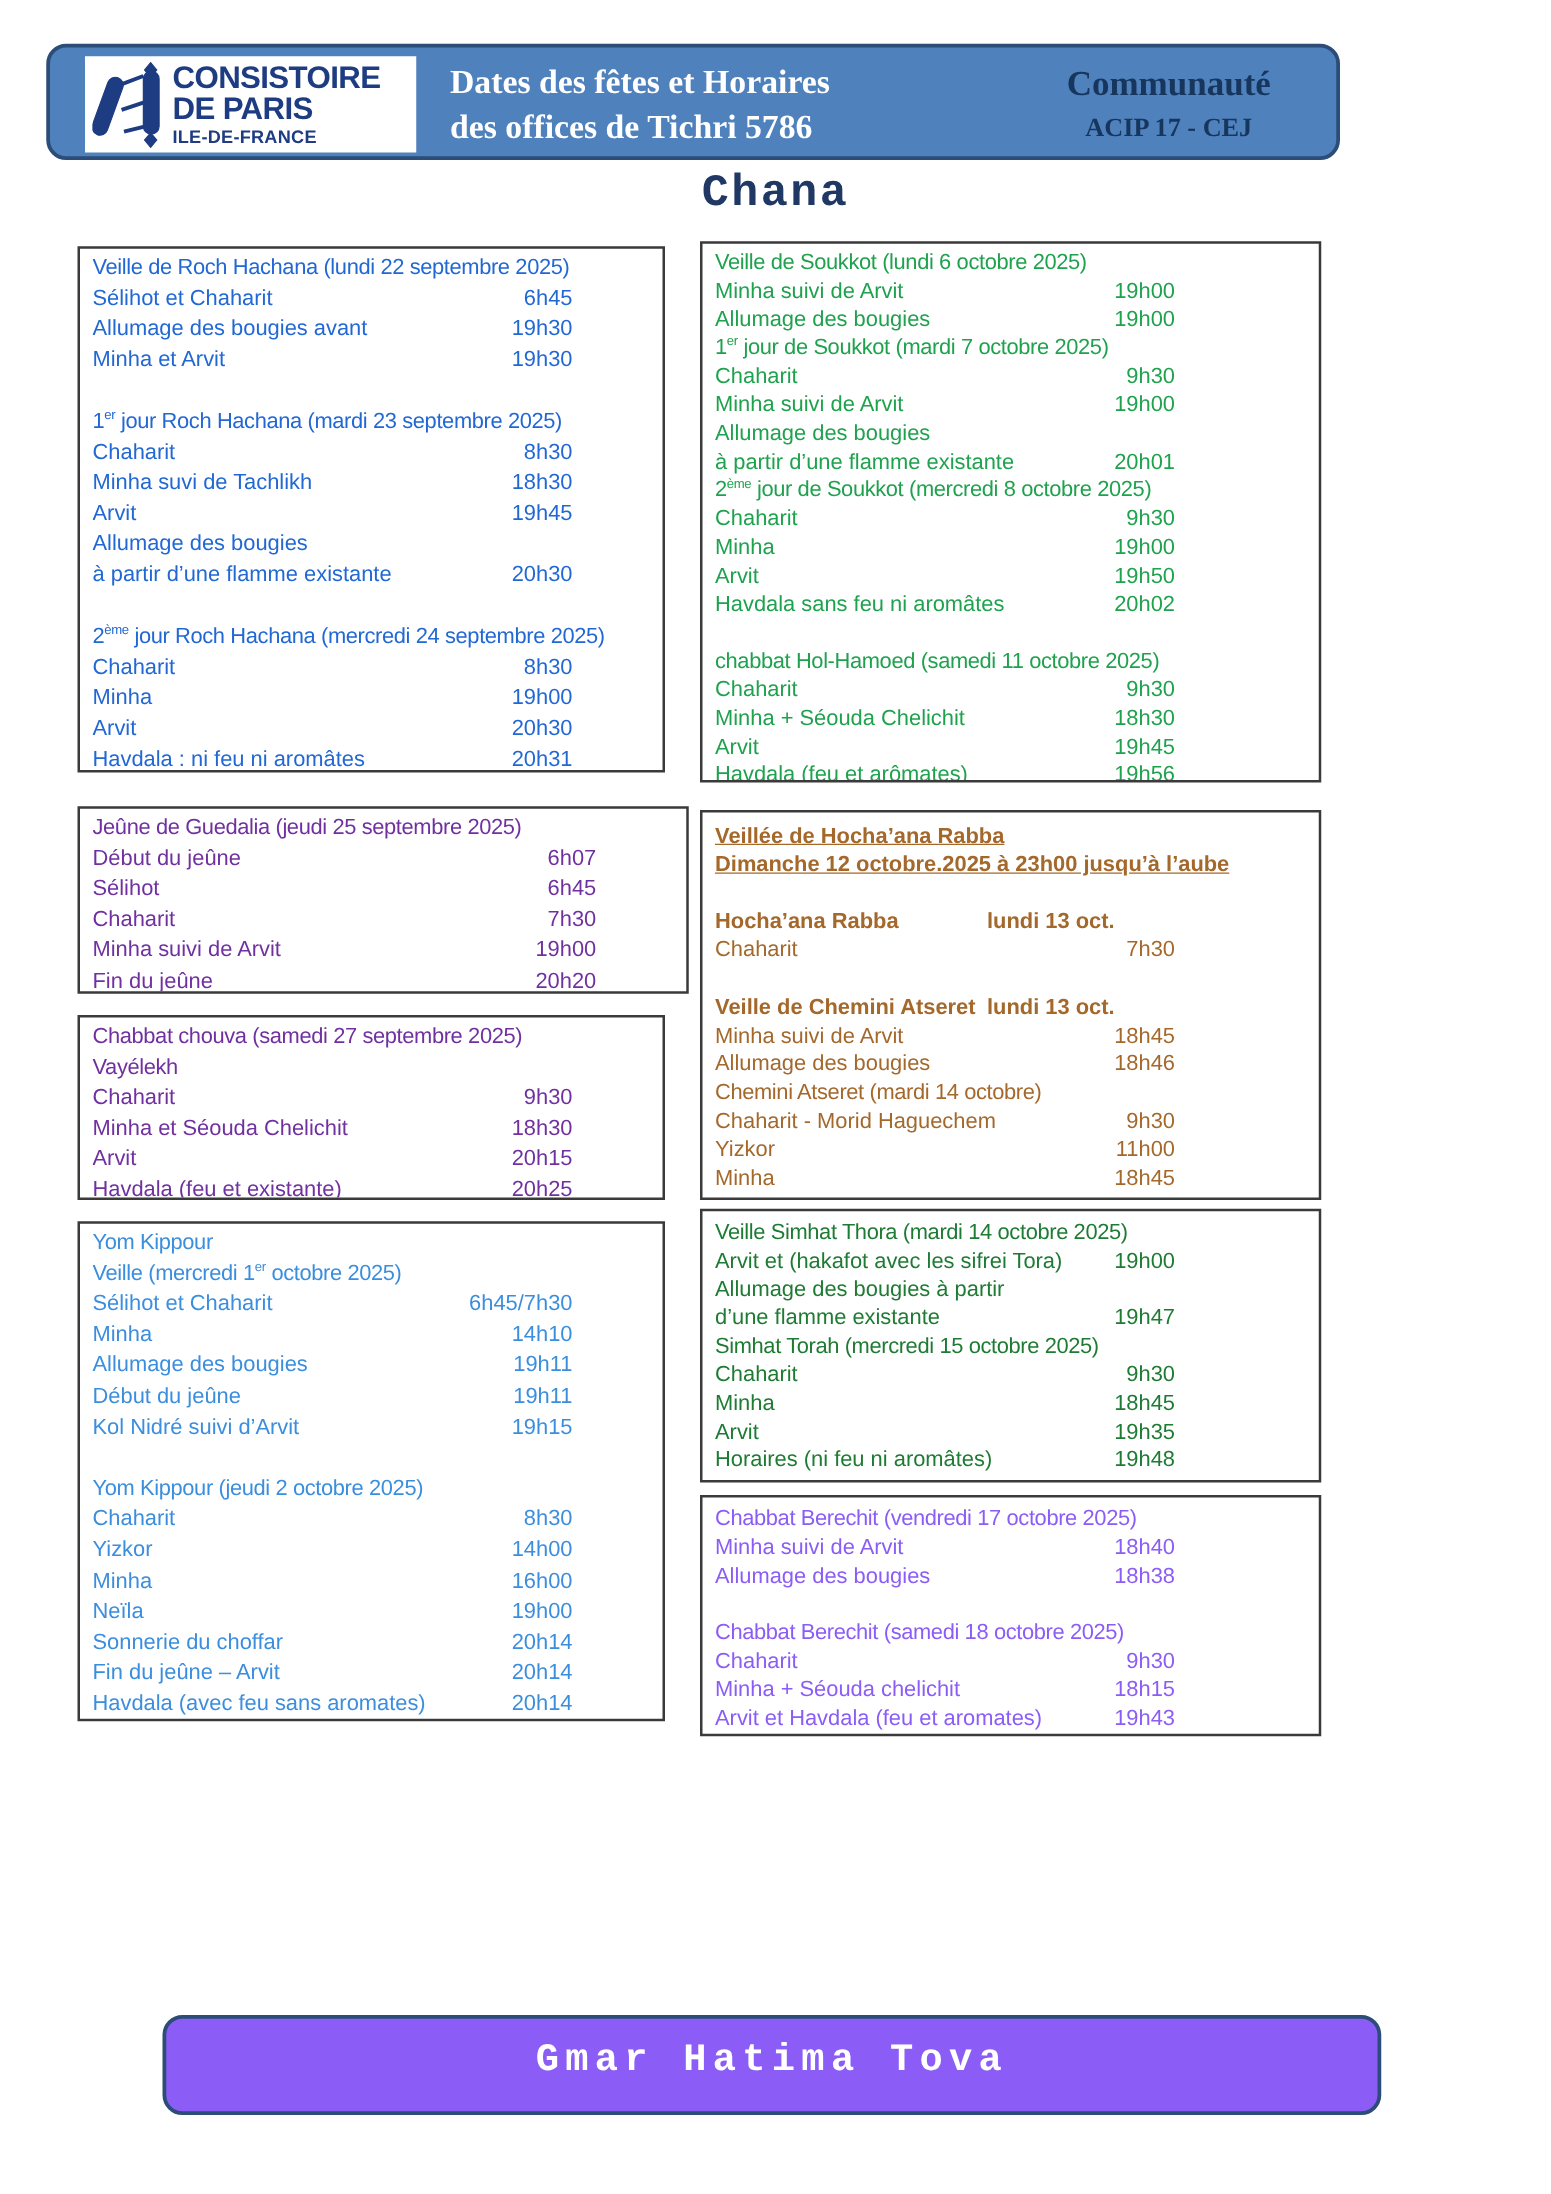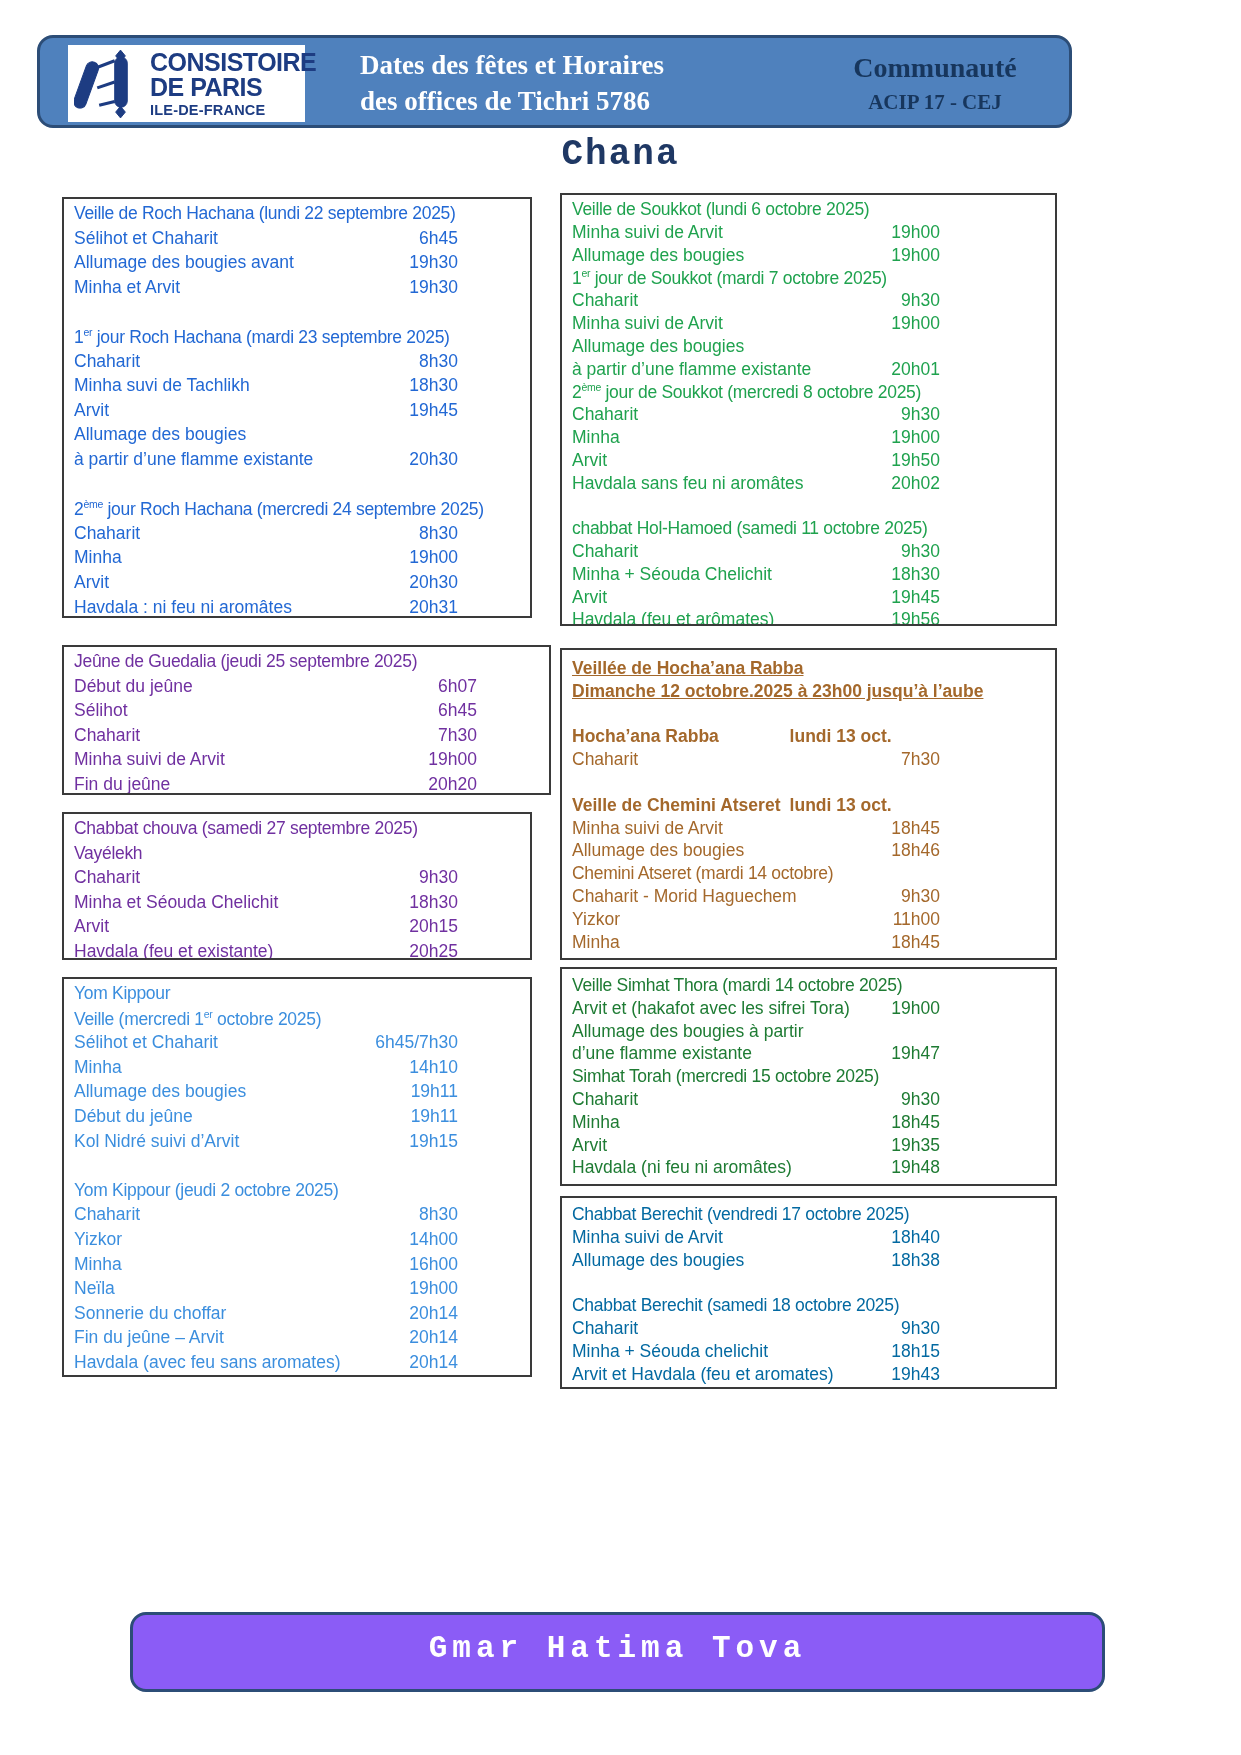--- a/index.html
+++ b/index.html
@@ -1,21 +1,21 @@
 <!DOCTYPE html>
 <html><head>
 <meta charset="utf-8">
 <style>
   html,body{margin:0;padding:0;background:#ffffff;}
   body{width:1241px;height:1755px;position:relative;font-family:"Liberation Sans",sans-serif;overflow:hidden;}
 
   
   .banner{position:absolute;border-radius:16px;box-sizing:border-box;}
   #header-banner{left:37px;top:35px;width:1035px;height:93px;background:#4f81bd;border:3px solid #2c4d77;}
-  #logo-box{position:absolute;left:28px;top:7px;width:237px;height:77px;background:#ffffff;display:flex;align-items:center;padding:2px 6px;box-sizing:border-box;gap:12px;}
+  #logo-box{position:absolute;left:28px;top:7px;width:265px;height:77px;background:#ffffff;display:flex;align-items:center;padding:2px 6px;box-sizing:border-box;}
   #logo-icon{flex:0 0 62px;height:70px;}
   #logo-text{display:flex;flex-direction:column;line-height:1.02;margin-left:2px;}
   .logo-l1,.logo-l2{font-weight:bold;font-size:25px;letter-spacing:-0.5px;}
   .logo-l3{font-weight:bold;font-size:14.5px;letter-spacing:0.2px;margin-top:2px;}
   #header-title{position:absolute;left:320px;top:10px;width:430px;text-align:left;color:#ffffff;
     font-family:"Liberation Serif",serif;font-weight:bold;font-size:27px;line-height:1.33;}
   #header-community{position:absolute;left:770px;top:14px;width:250px;text-align:center;
     font-family:"Liberation Serif",serif;font-weight:bold;}
   .community-l1{font-size:28px;}
   .community-l2{font-size:21px;margin-top:6px;}
@@ -396,25 +396,25 @@
       </div>
       <div class="row r">
         <span class="label">Minha</span>
         <span class="time">18h45</span>
       </div>
       <div class="row r">
         <span class="label">Arvit</span>
         <span class="time">19h35</span>
       </div>
       <div class="row r">
-        <span class="label">Havdala (ni feu ni aromâtes)</span>
+        <span class="label">Horaires (ni feu ni aromâtes)</span>
         <span class="time">19h48</span>
       </div>
     </section>
-  <section class="box col-right" id="box7" style="color: #0369a1;">
+  <section class="box col-right" id="box7" style="color: #8b5cf6;">
       <div class="row h">
         <span class="label">Chabbat Berechit (vendredi 17 octobre 2025)</span>
       </div>
       <div class="row r">
         <span class="label">Minha suivi de Arvit</span>
         <span class="time">18h40</span>
       </div>
       <div class="row r">
         <span class="label">Allumage des bougies</span>
         <span class="time">18h38</span>

